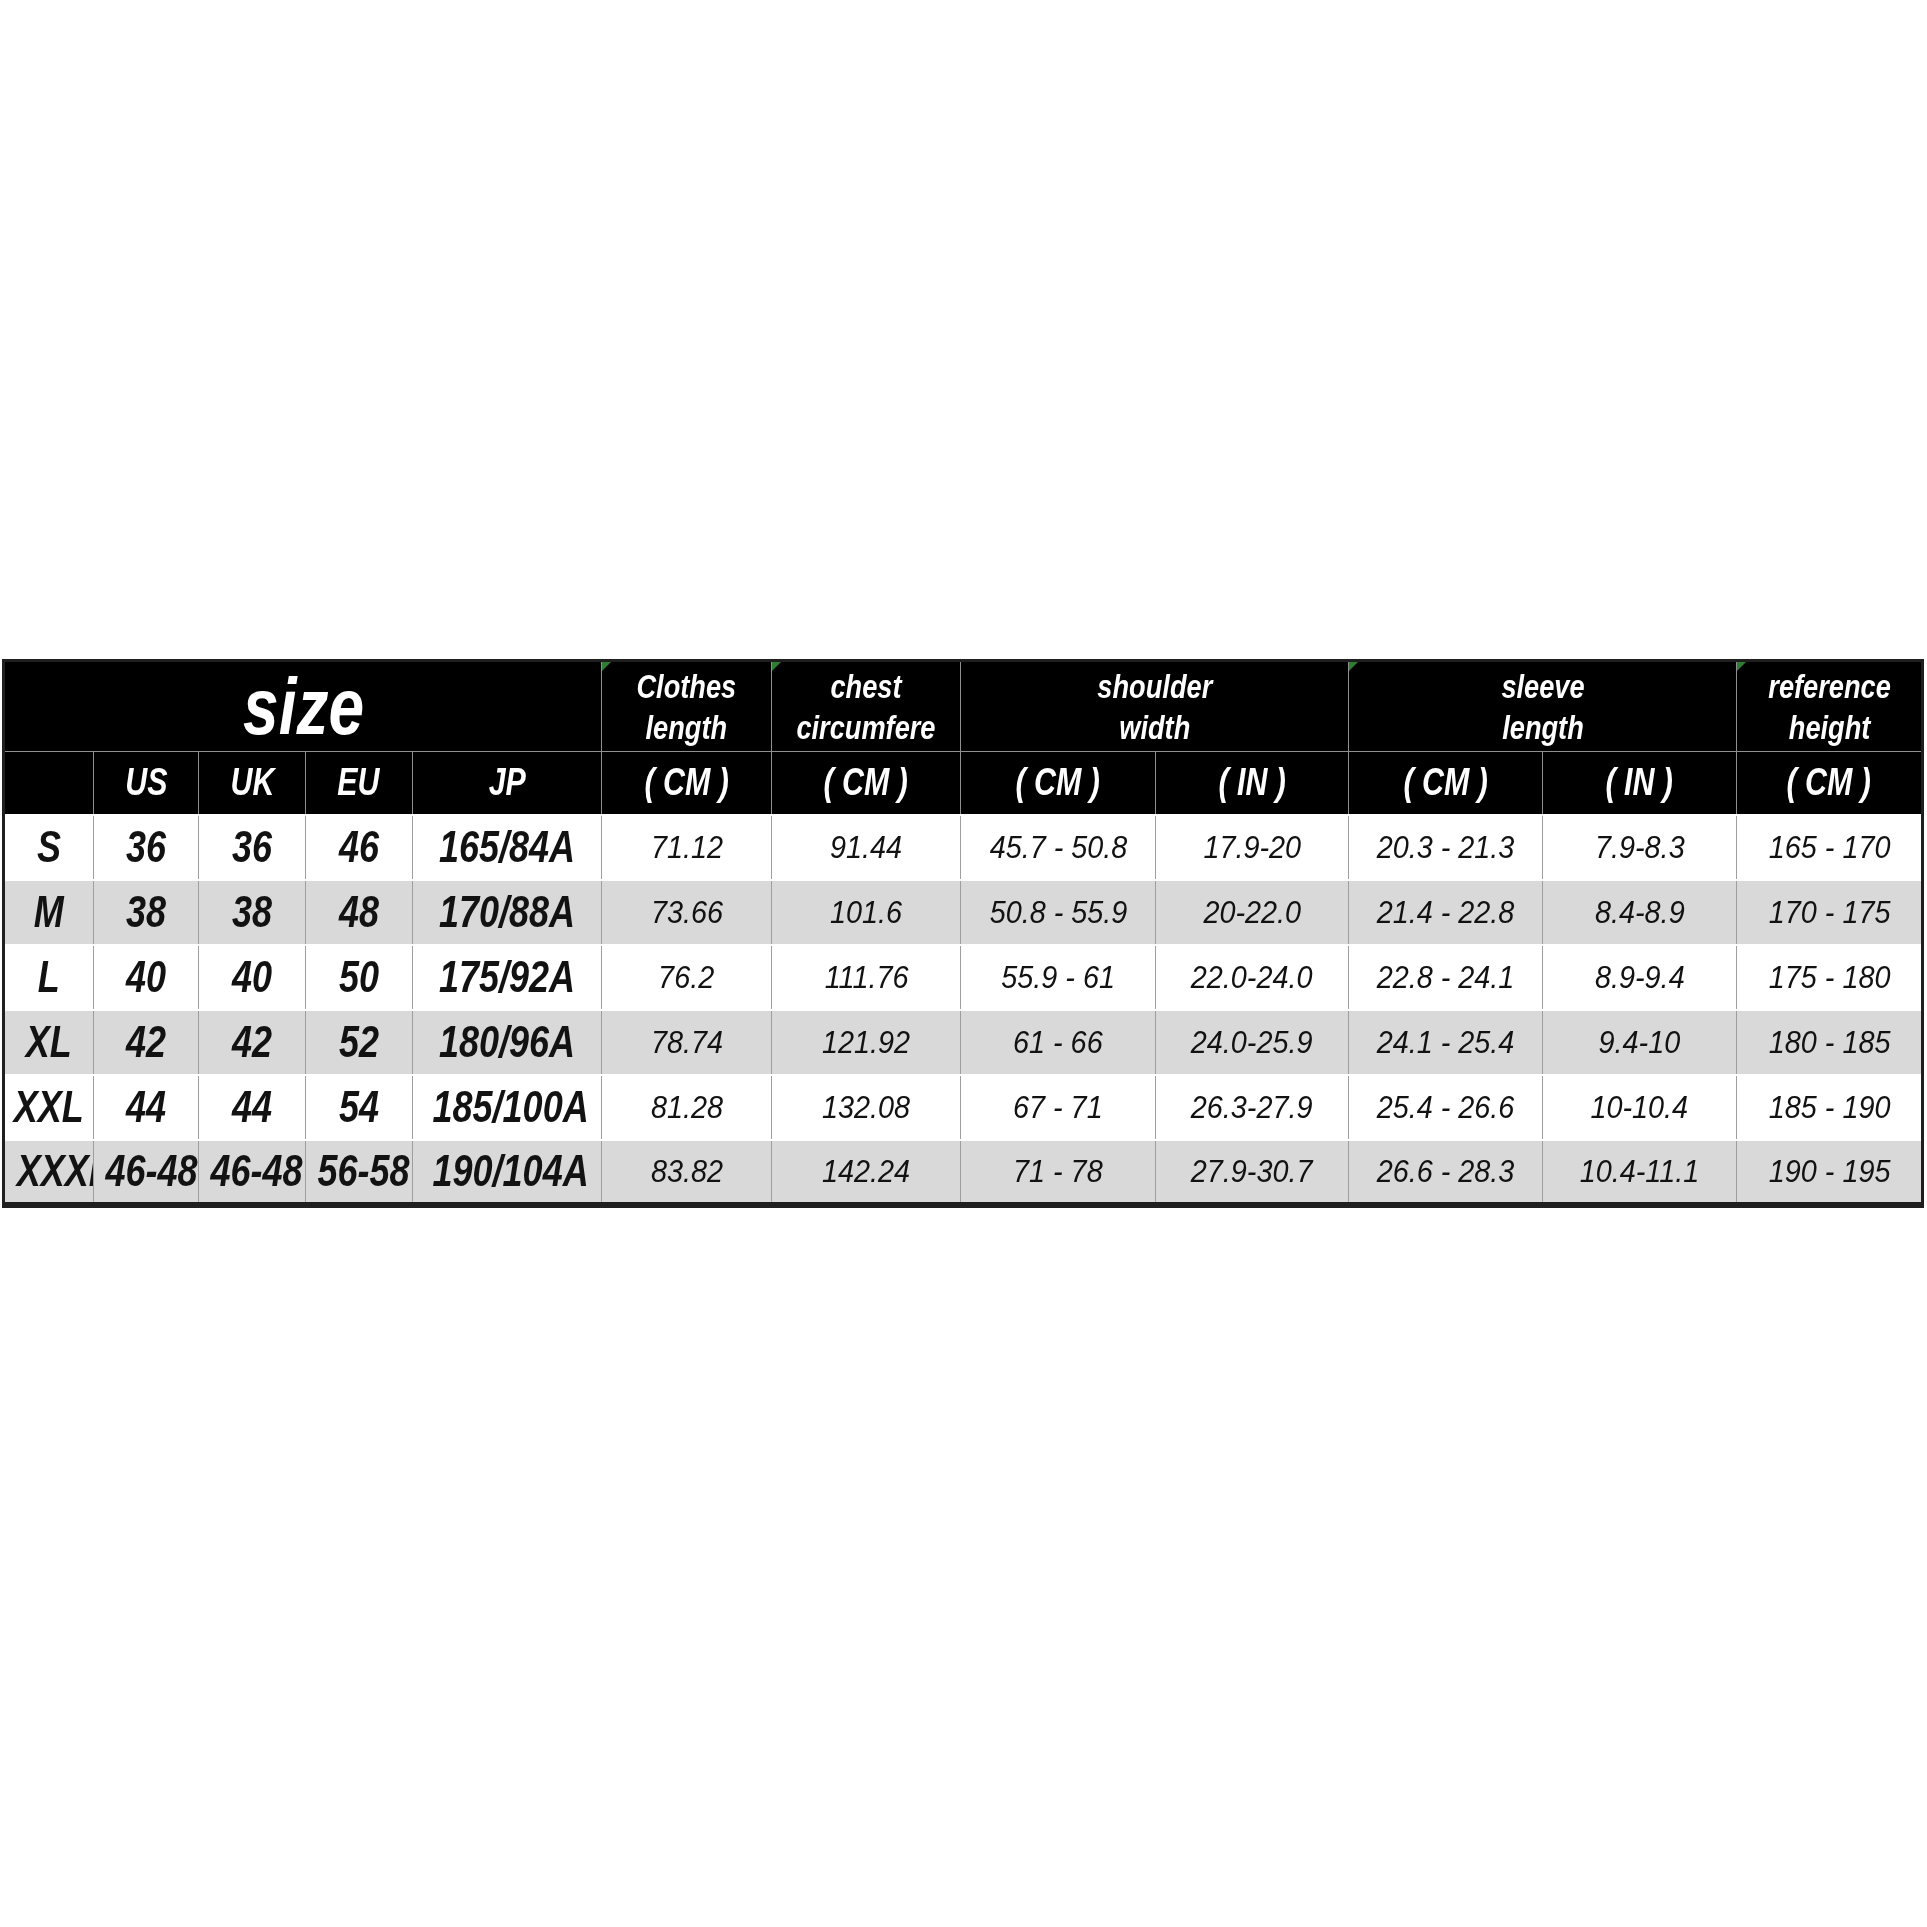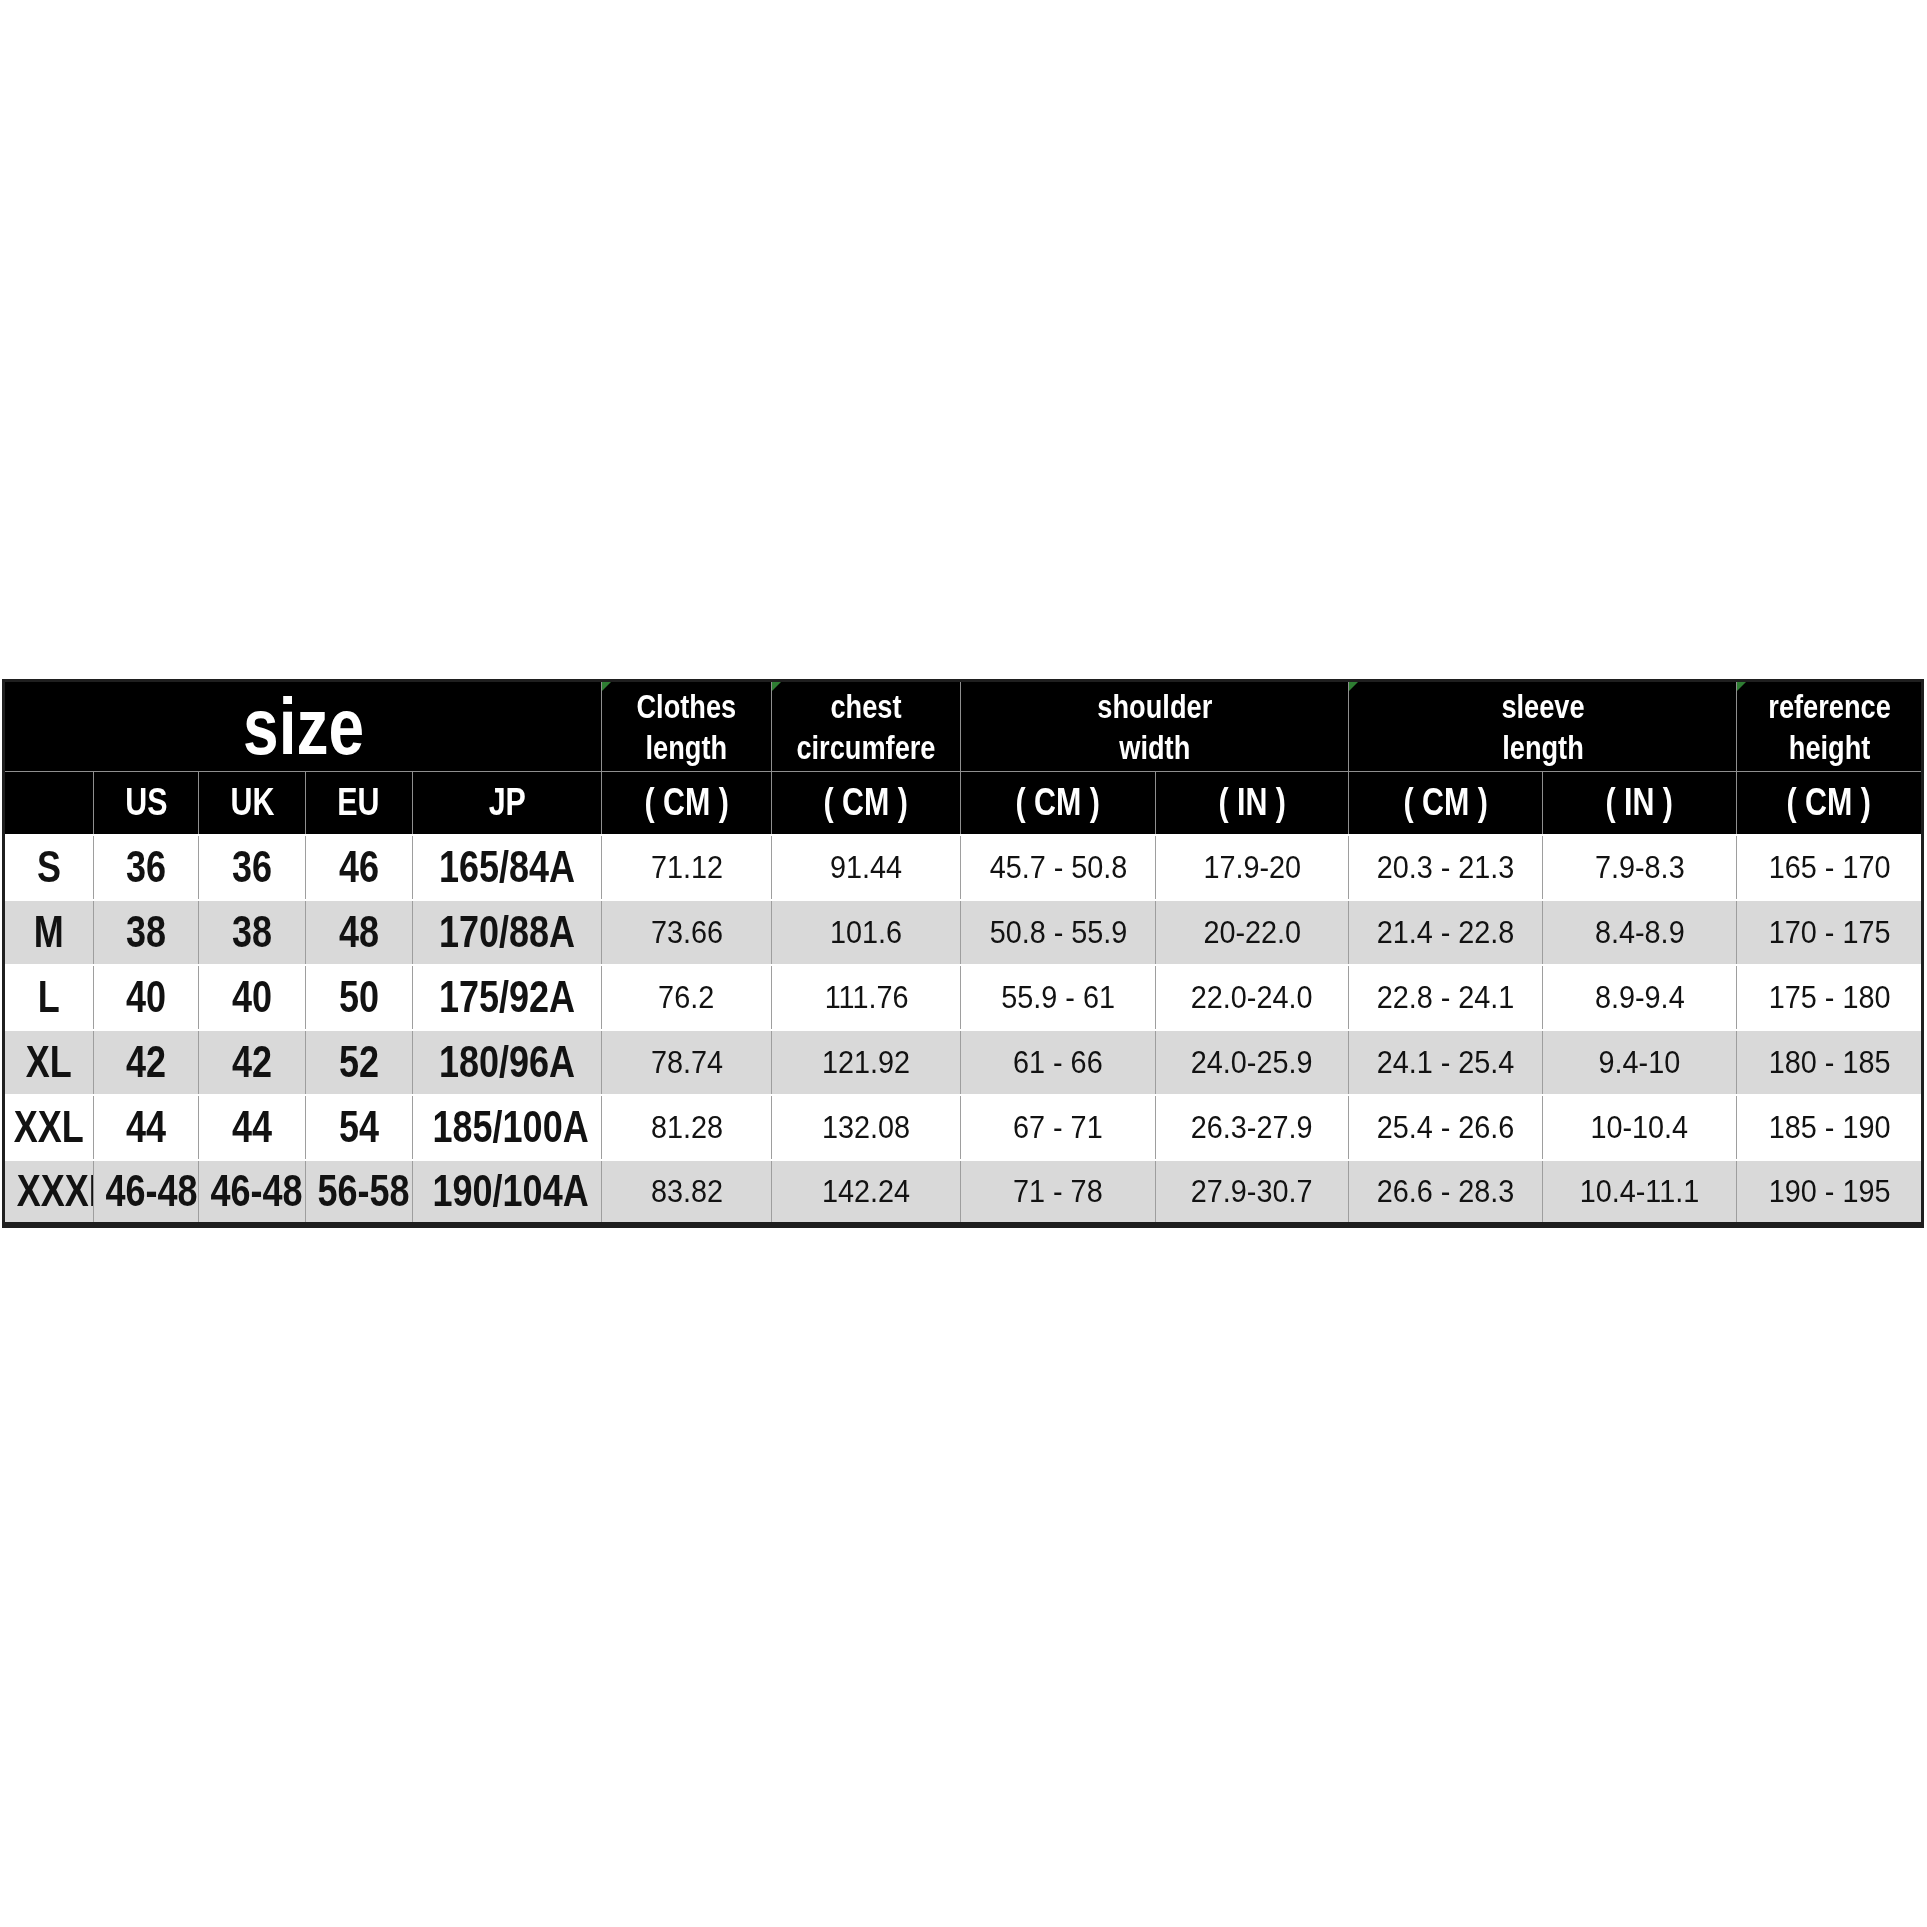--- a/index.html
+++ b/index.html
@@ -1,20 +1,20 @@
 <!DOCTYPE html>
 <html style="font-size:15px"><head>
 <meta charset="utf-8">
 <style>
   html,body{margin:0;padding:0;background:#ffffff;}
   .canvas{position:relative;width:1928px;height:1928px;background:#ffffff;overflow:hidden;
           font-family:"Liberation Sans", sans-serif;}
-  table.size-chart{position:absolute;left:1.9px;top:679px;width:1922px;
+  table.size-chart{position:absolute;left:1.9px;top:659px;width:1922px;
           table-layout:fixed;border-collapse:collapse;
-          border:3.8px solid #1f1f1f;border-bottom-width:6.7px;}
+          border:3.8px solid #1f1f1f;border-bottom-width:6.7px;font-style:italic;}
   th,td{padding:0;margin:0;text-align:center;vertical-align:middle;overflow:hidden;}
   
   tr.h1{height:91px;}
   tr.h2{height:63px;}
   tr.h1 th, tr.h2 th{background:#000000;color:#ffffff;position:relative;
           border-left:1.9px solid #8f8f8f;border-bottom:1.9px solid #8f8f8f;}
   tr.h1 th:first-child, tr.h2 th:first-child{border-left:none;}
   tr.h2 th{border-bottom:1.9px solid #6e6e6e;}
   
   tr.data{height:65px;}

